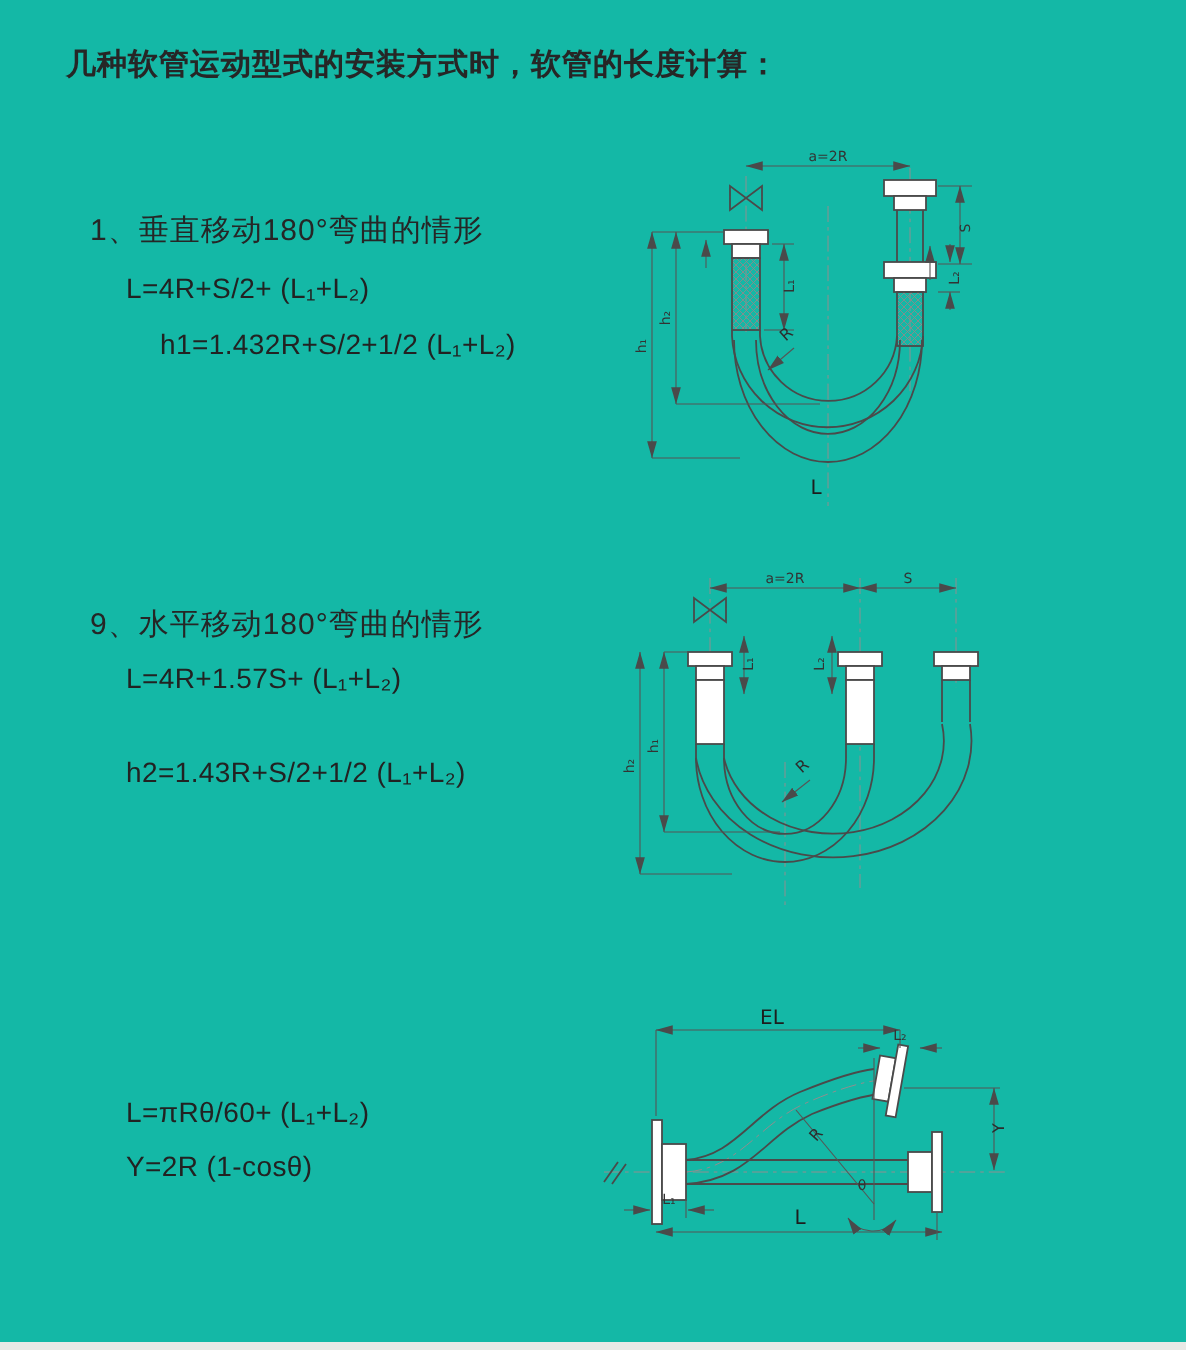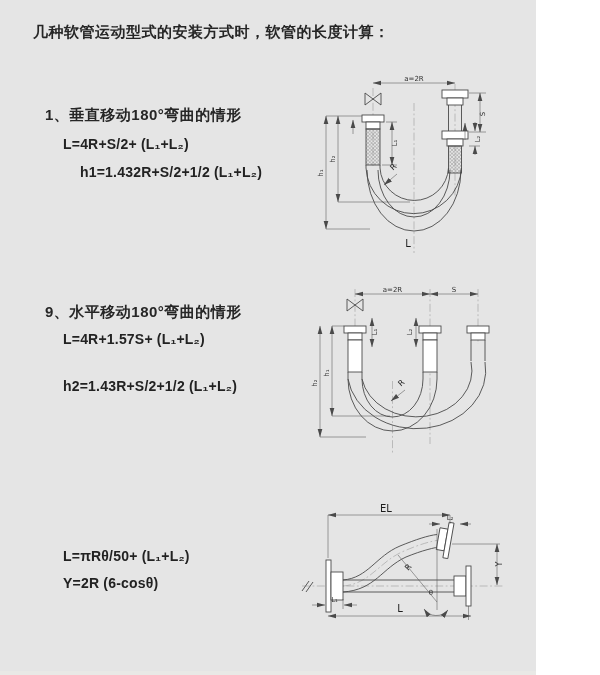--- a/index.html
+++ b/index.html
@@ -1,20 +1,20 @@
 <!DOCTYPE html>
 <html><head>
 <meta charset="utf-8">
 <style>
   html,body{margin:0;padding:0;background:#ffffff;}
-  .page{position:relative;width:536px;height:675px;background:#e5e5e5;overflow:hidden;
+  .page{position:relative;width:593px;height:675px;background:#14b8a6;overflow:hidden;
         font-family:"Liberation Sans","DejaVu Sans",sans-serif;color:#262626;}
   .title{position:absolute;left:33px;top:23px;font-size:15px;font-weight:600;letter-spacing:.5px;}
-  .heading{position:absolute;font-size:15px;font-weight:700;letter-spacing:.5px;text-align:right;}
-  .formula{position:absolute;font-size:14px;font-weight:700;letter-spacing:.2px;color:#222;}
+  .heading{position:absolute;font-size:15px;font-weight:400;letter-spacing:.5px;text-align:right;}
+  .formula{position:absolute;font-size:14px;font-weight:400;letter-spacing:.2px;color:#222;}
   .diagram{position:absolute;}
   .bottom-edge{position:absolute;left:0;bottom:0;width:100%;height:4px;background:#e9e9e6;}
   
   .obj{stroke:#4a4a4a;fill:none;stroke-width:.9;}
   .obj rect{fill:#ffffff;}
   .obj rect.braid{fill:url(#braid1);}
   .dim{stroke:#555555;fill:none;stroke-width:.55;}
   .cl{stroke:#8f8f8f;fill:none;stroke-width:.5;stroke-dasharray:8 2.5 1.8 2.5;}
   text.dt{font-size:7px;fill:#333;stroke:none;font-family:"DejaVu Sans","Liberation Sans",sans-serif;}
   text.dt-md{font-size:8px;fill:#2c2c2c;stroke:none;font-family:"DejaVu Sans","Liberation Sans",sans-serif;}
@@ -147,22 +147,22 @@
 
     <text class="dt" x="84.5" y="5.5" text-anchor="middle">a=2R</text>
     <text class="dt" x="146" y="5.5" text-anchor="middle">S</text>
     <text class="dt" x="21" y="87" text-anchor="middle" transform="rotate(-90 21 87)">h₁</text>
     <text class="dt" x="9" y="97" text-anchor="middle" transform="rotate(-90 9 97)">h₂</text>
     <text class="dt" x="68.5" y="46" text-anchor="middle" transform="rotate(-90 68.5 46)">L₁</text>
     <text class="dt" x="104" y="46" text-anchor="middle" transform="rotate(-90 104 46)">L₂</text>
     <text class="dt-md" x="95" y="99" text-anchor="middle" transform="rotate(-42 95 99)">R</text>
   </svg>
 
-  <div class="formula" style="left:63px;top:548px">L=πRθ/50+ (L₁+L₂)</div>
-  <div class="formula" style="left:63px;top:575px">Y=2R (6-cosθ)</div>
+  <div class="formula" style="left:63px;top:548px">L=πRθ/60+ (L₁+L₂)</div>
+  <div class="formula" style="left:63px;top:575px">Y=2R (1-cosθ)</div>
 
   <svg class="diagram" style="left:298px;top:498px" width="300" height="175" viewBox="0 0 300 175">
     <defs>
       <marker id="ar3" viewBox="0 0 10 10" refX="9.3" refY="5" markerWidth="9" markerHeight="9" markerUnits="userSpaceOnUse" orient="auto-start-reverse">
         <path d="M0,2.3 L9.5,5 L0,7.7 Z" fill="#4a4a4a"></path>
       </marker>
     </defs>
 
     <g class="cl">
       <path d="M4,88 H206"></path>

